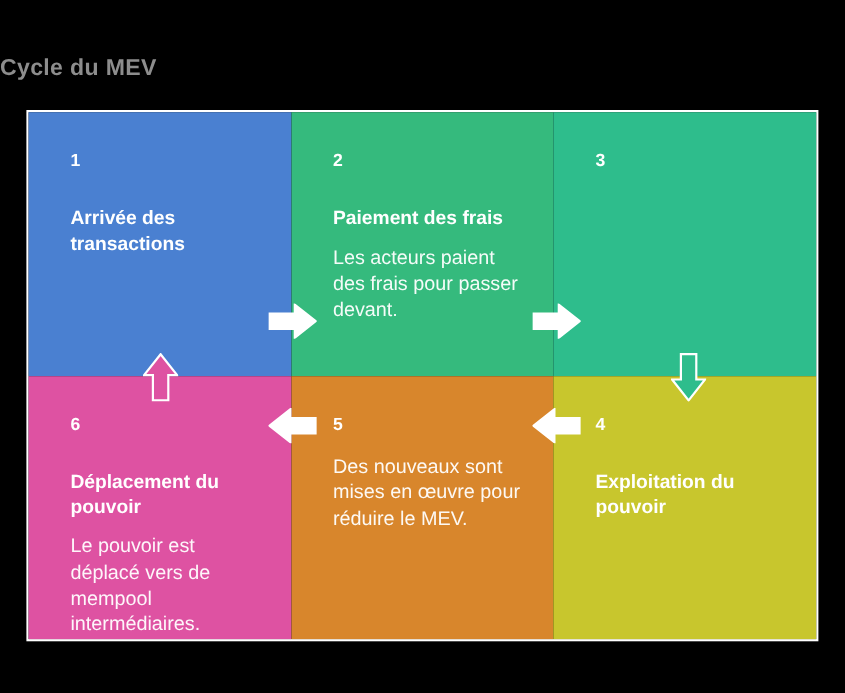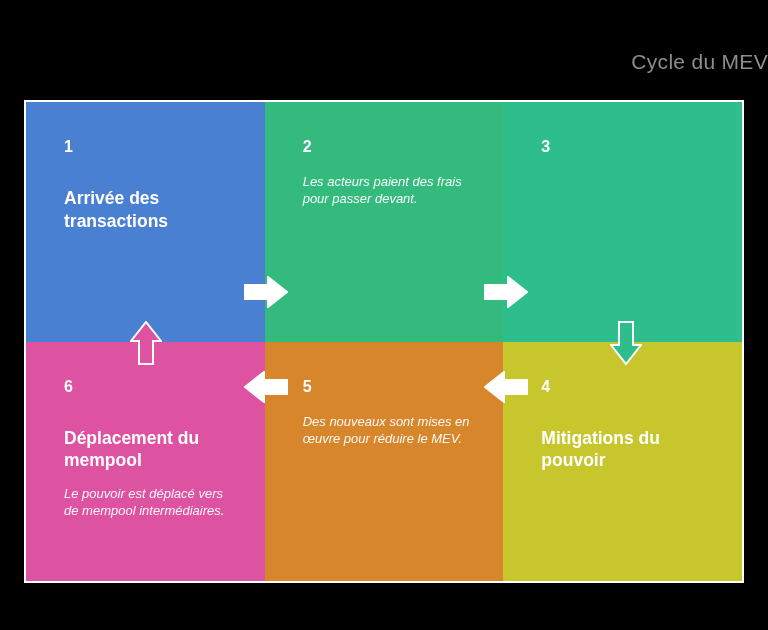--- a/index.html
+++ b/index.html
@@ -13,23 +13,23 @@
   }
   .canvas {
     width: 768px;
     height: 630px;
     position: relative;
     padding-top: 50px;
     box-sizing: border-box;
   }
   .diagram-title {
     margin: 0 0 26px 0;
-    text-align: right;
+    text-align: left;
     font-size: 21px;
-    font-weight: normal;
+    font-weight: bold;
     letter-spacing: 0.3px;
   }
   .grid {
     position: relative;
     width: 720px;
     height: 483px;
     margin: 0 auto;
     box-sizing: border-box;
     border: 2px solid #ffffff;
     display: grid;
@@ -47,24 +47,23 @@
     margin-bottom: 17px;
   }
   .step-title {
     font-size: 17.5px;
     font-weight: bold;
     line-height: 1.3;
     margin-bottom: 13px;
     margin-top: 31px;
   }
   .step-desc {
-    font-size: 13px;
+    font-size: 18px;
     line-height: 1.32;
     color: rgba(255, 255, 255, 0.95);
-    font-style: italic;
   }
   .arrow {
     position: absolute;
     z-index: 5;
   }
   .arrow-12 { left: 218px; top: 174px; }
   .arrow-23 { left: 458px; top: 174px; }
   .arrow-34 { left: 584px; top: 219px; }
   .arrow-45 { left: 458px; top: 269px; }
   .arrow-56 { left: 218px; top: 269px; }
@@ -79,41 +78,42 @@
 
   <div class="grid" style="border-color: rgb(255, 255, 255);">
 
     <div class="block" style="background: rgb(74, 128, 209);">
       <div class="step-num">1</div>
       <div class="step-title">Arrivée des transactions</div>
     </div>
 
     <div class="block" style="background: rgb(53, 186, 125);">
       <div class="step-num">2</div>
+      <div class="step-title">Paiement des frais</div>
       <div class="step-desc">Les acteurs paient des frais pour passer devant.</div>
     </div>
 
     <div class="block" style="background: rgb(46, 189, 140);">
       <div class="step-num">3</div>
     </div>
 
     <div class="block" style="background: rgb(222, 82, 162);">
       <div class="step-num">6</div>
-      <div class="step-title">Déplacement du mempool</div>
+      <div class="step-title">Déplacement du pouvoir</div>
       <div class="step-desc">Le pouvoir est déplacé vers de mempool intermédiaires.</div>
     </div>
 
     <div class="block" style="background: rgb(216, 134, 44);">
       <div class="step-num">5</div>
       <div class="step-desc">Des nouveaux sont mises en œuvre pour réduire le MEV.</div>
     </div>
 
     <div class="block" style="background: rgb(200, 198, 45);">
       <div class="step-num">4</div>
-      <div class="step-title">Mitigations du pouvoir</div>
+      <div class="step-title">Exploitation du pouvoir</div>
     </div>
 
     <svg class="arrow arrow-12" width="44" height="32" viewBox="0 0 44 32">
       <polygon points="1,9 24,9 24,1 43,16 24,31 24,23 1,23" stroke-width="2" fill="#ffffff" stroke="#ffffff"></polygon>
     </svg>
 
     <svg class="arrow arrow-23" width="44" height="32" viewBox="0 0 44 32">
       <polygon points="1,9 24,9 24,1 43,16 24,31 24,23 1,23" stroke-width="2" fill="#ffffff" stroke="#ffffff"></polygon>
     </svg>
 

